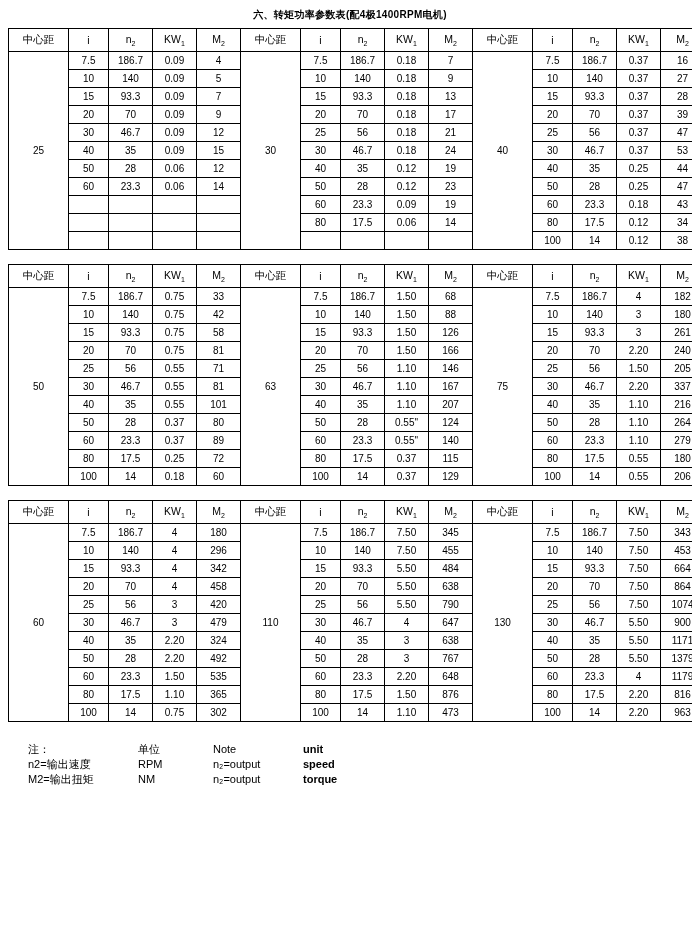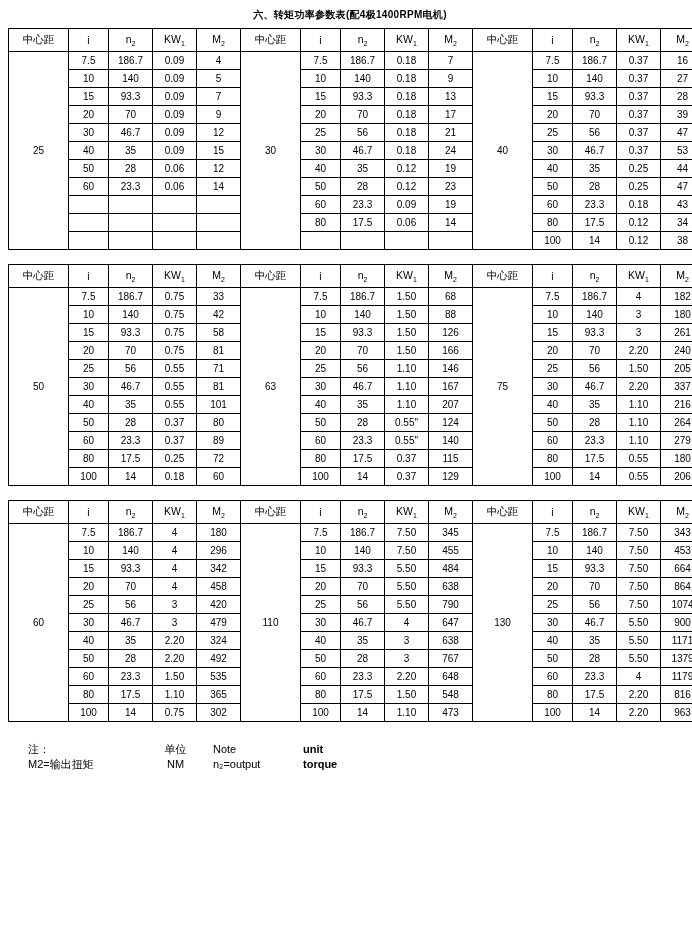--- a/index.html
+++ b/index.html
@@ -72,21 +72,21 @@
   }
   .notes td {
     font-size: 11px;
     padding: 0 0 0 0;
     height: 15px;
     vertical-align: top;
     white-space: nowrap;
     font-family: "Liberation Sans", sans-serif;
   }
   .notes td.c1 { width: 110px; }
-  .notes td.c2 { width: 75px; text-align: center; }
+  .notes td.c2 { width: 75px; }
   .notes td.c3 { width: 90px; margin-left: 36px; }
   .notes td.c4 { width: 80px; font-weight: bold; }
 </style>
 </head>
 <body>
 
 <div class="page">
 
   <div class="title">六、转矩功率参数表(配4极1400RPM电机)</div>
 
@@ -659,21 +659,21 @@
             <td>1179</td>
           </tr>
           <tr>
             <td>80</td>
             <td>17.5</td>
             <td>1.10</td>
             <td>365</td>
             <td>80</td>
             <td>17.5</td>
             <td>1.50</td>
-            <td>548</td>
+            <td>876</td>
             <td>80</td>
             <td>17.5</td>
             <td>2.20</td>
             <td>816</td>
           </tr>
           <tr>
             <td>100</td>
             <td>14</td>
             <td>0.75</td>
             <td>302</td>
@@ -693,20 +693,26 @@
   <div class="notes">
     <table>
         <tbody>
           <tr>
             <td class="c1">注：</td>
             <td class="c2">单位</td>
             <td class="c3">Note</td>
             <td class="c4">unit</td>
           </tr>
           <tr>
+            <td class="c1">n2=输出速度</td>
+            <td class="c2">RPM</td>
+            <td class="c3">n₂=output</td>
+            <td class="c4">speed</td>
+          </tr>
+          <tr>
             <td class="c1">M2=输出扭矩</td>
             <td class="c2">NM</td>
             <td class="c3">n₂=output</td>
             <td class="c4">torque</td>
           </tr>
         </tbody>
       </table>
   </div>
 
 </div>

